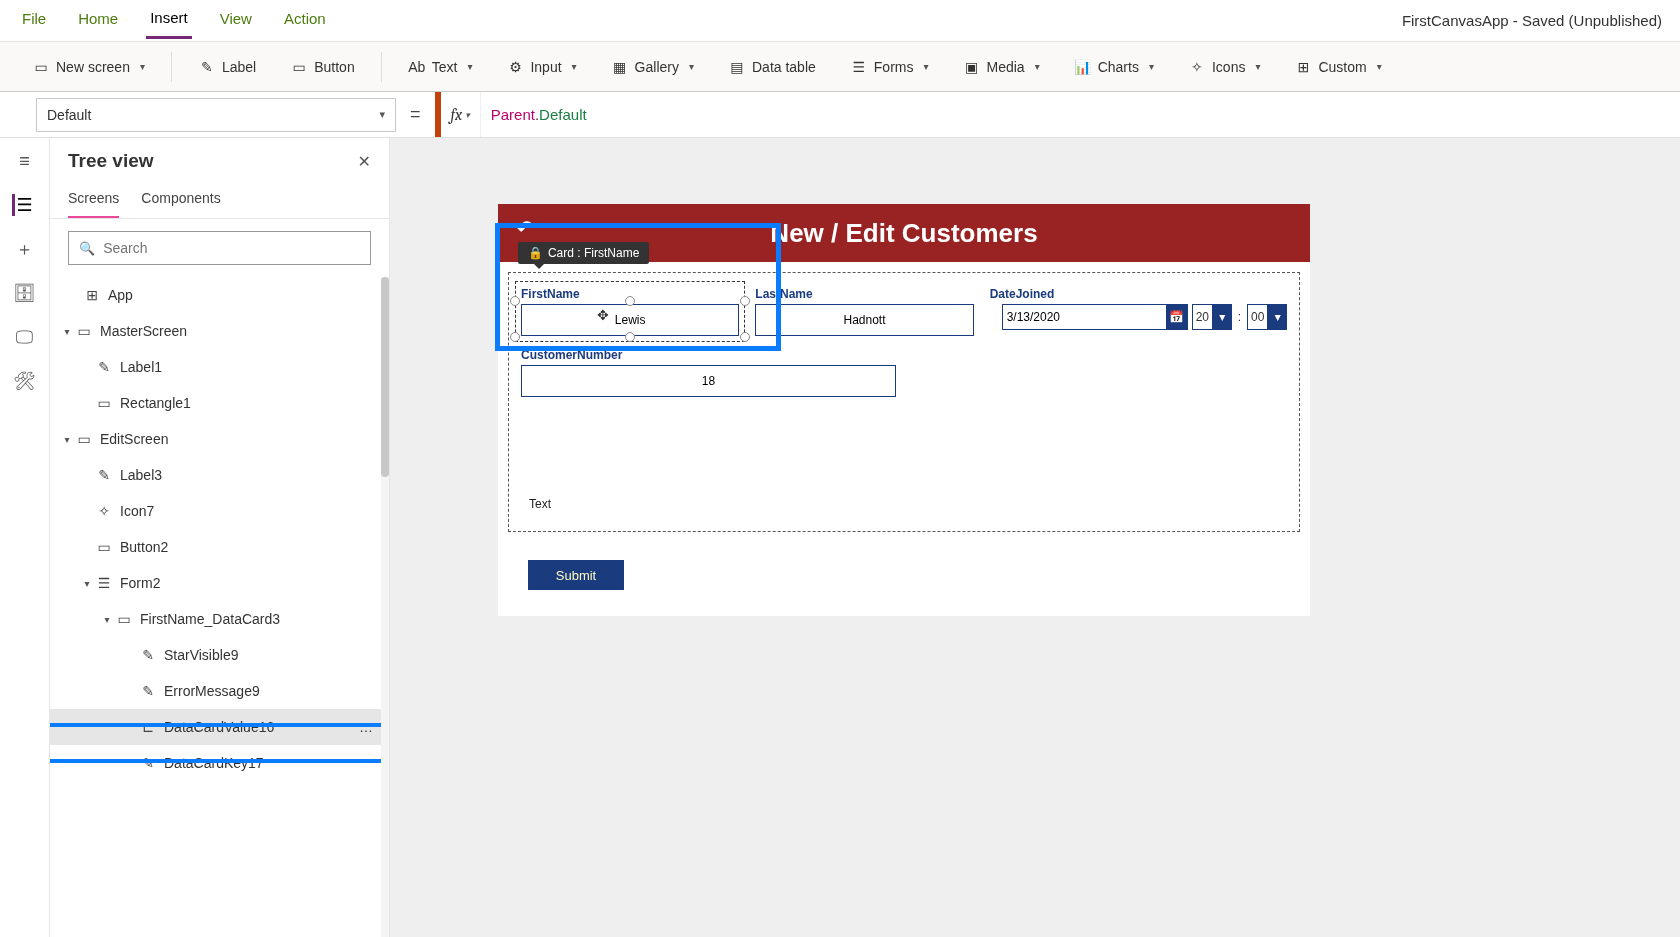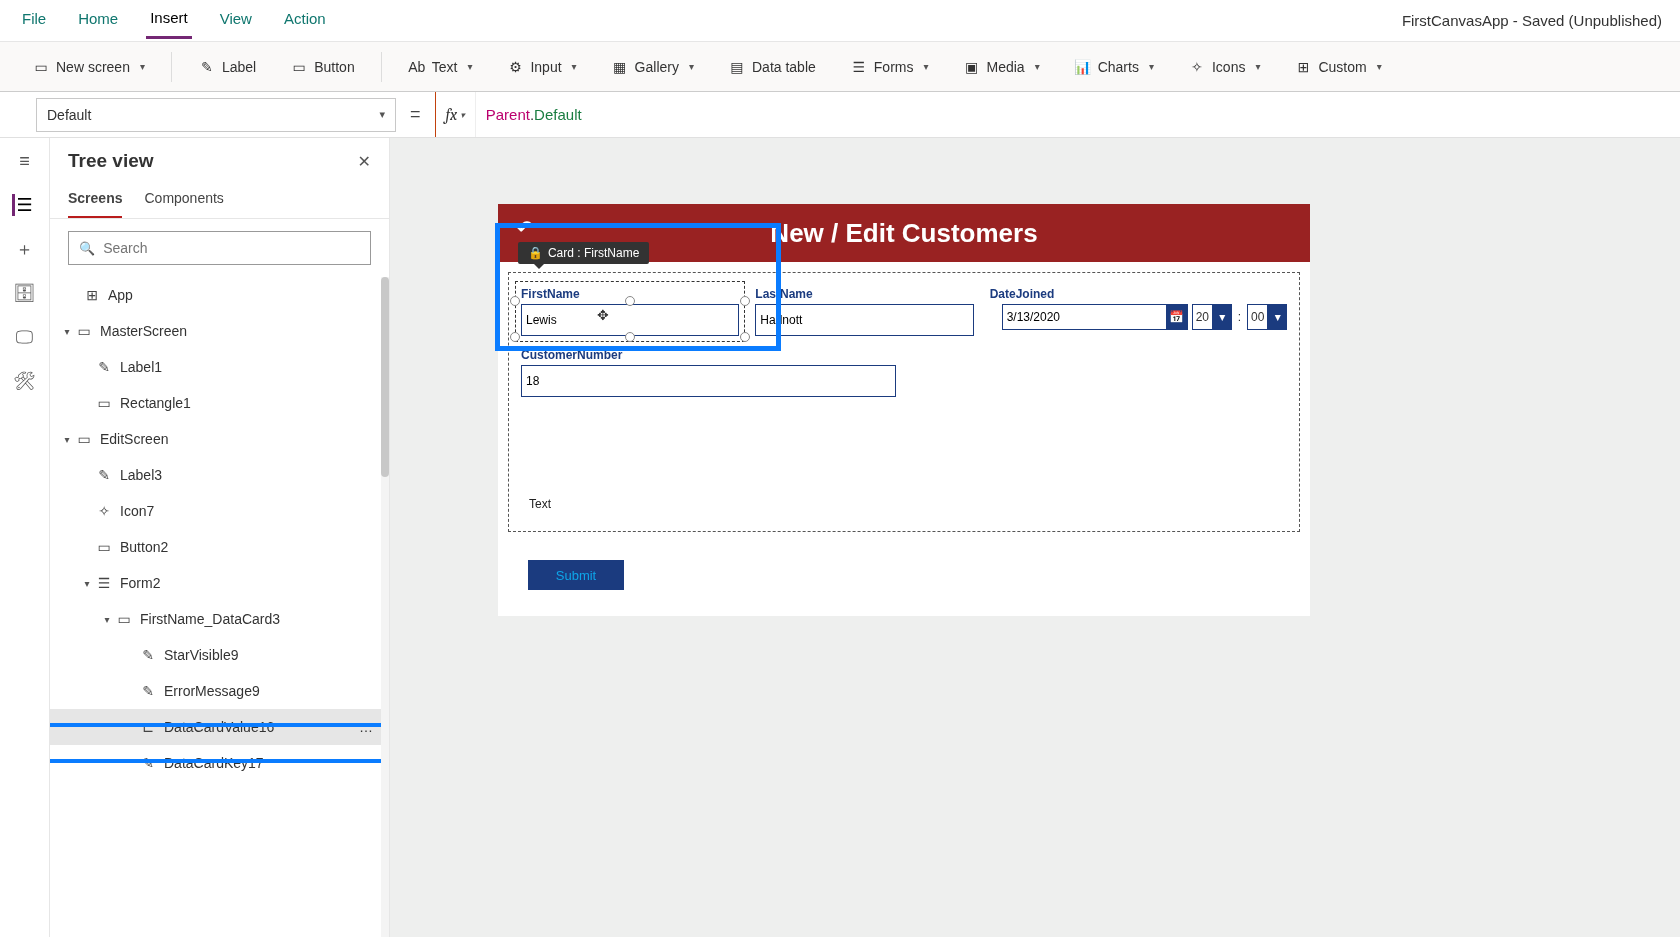--- a/index.html
+++ b/index.html
@@ -1,58 +1,58 @@
 <!DOCTYPE html>
 <html><head>
 <meta charset="utf-8">
 <style>
   * { box-sizing: border-box; margin: 0; padding: 0; font-family: "Segoe UI", Arial, sans-serif; }
   body { background: #fff; font-size: 13px; color: #333; overflow: hidden; }
 
   
   .menubar { height: 42px; display: flex; align-items: center; padding: 0 18px; gap: 24px; border-bottom: 1px solid #e6e6e6; }
-  .menubar .item { padding: 6px 4px 10px; font-size: 15px; color: #0f766e; cursor: pointer; }
+  .menubar .item { padding: 6px 4px 10px; font-size: 15px; color: #4d7c0f; cursor: pointer; }
   .menubar .item.active { color: #000; font-weight: 400; border-bottom: 3px solid #742774; }
   .menubar .spacer { flex: 1; }
   .menubar .doc-title { font-size: 15px; color: #333; }
 
   
   .ribbon { height: 50px; display: flex; align-items: center; gap: 18px; padding: 0 16px 0 24px; border-bottom: 1px solid #ccc; background: #faf9f8; }
   .ribbon .rbtn { display: flex; align-items: center; gap: 6px; padding: 6px 8px; font-size: 14px; cursor: pointer; color: #333; }
   .ribbon .sep { width: 1px; height: 30px; background: #ddd; }
   .ribbon .chev::after { content: "\25BE"; font-size: 10px; margin-left: 4px; color: #555; }
   .ribbon .ico { width: 18px; height: 18px; display: inline-flex; align-items: center; justify-content: center; }
 
   
   .formulabar { height: 46px; display: flex; align-items: center; border-bottom: 1px solid #e0e0e0; background: #fff; }
   .prop-selector { width: 360px; height: 34px; margin-left: 36px; border: 1px solid #c8c8c8; display: flex; align-items: center; padding: 0 10px; font-size: 14px; justify-content: space-between; cursor: pointer; }
   .prop-selector::after { content: "\25BE"; font-size: 11px; color: #555; }
   .eq-sign { margin: 0 14px; font-size: 18px; color: #444; }
-  .fx-wrap { display: flex; align-items: center; border-left: 1px solid #c2410c; height: 100%; }
+  .fx-wrap { display: flex; align-items: center; border-left: 6px solid #c2410c; height: 100%; }
   .fx-label { font-family: Cambria, serif; font-style: italic; font-size: 16px; padding: 0 10px; display: flex; align-items: center; gap: 3px; }
   .fx-label::after { content: "\25BE"; font-size: 9px; color: #555; }
   .formula { font-family: Consolas, monospace; font-size: 15px; padding: 0 10px; flex: 1; border-left: 1px solid #eee; height: 100%; display: flex; align-items: center; text-align: right; }
   .tok-obj { color: #bb006e; }
   .tok-dot { color: #333; }
   .tok-prop { color: #1a7d41; }
 
   
   .body { display: flex; height: calc(100vh - 138px); }
   .leftrail { width: 50px; border-right: 1px solid #e6e6e6; display: flex; flex-direction: column; align-items: center; padding-top: 12px; gap: 22px; }
   .leftrail .lr { width: 22px; height: 22px; display: flex; align-items: center; justify-content: center; cursor: pointer; color: #555; font-size: 18px; }
   .leftrail .lr.active { border-left: 3px solid #742774; padding-left: 0; margin-left: -3px; color: #000; }
 
   
   .treepanel { width: 340px; border-right: 1px solid #e6e6e6; background: #fff; display: flex; flex-direction: column; }
   .tp-head { display: flex; align-items: center; justify-content: space-between; padding: 12px 18px 6px; }
   .tp-head h2 { font-size: 19px; font-weight: 600; }
   .tp-head .close { font-size: 16px; color: #555; cursor: pointer; }
   .tp-tabs { display: flex; gap: 22px; padding: 6px 18px 0; border-bottom: 1px solid #e6e6e6; }
   .tp-tab { padding: 6px 0 10px; font-size: 14px; color: #444; cursor: pointer; }
-  .tp-tab.active { font-weight: 700; border-bottom: 2px solid #b91c1c; }
+  .tp-tab.active { font-weight: 400; border-bottom: 2px solid #ec4899; }
   .tp-search { margin: 12px 18px; border: 1px solid #999; height: 34px; display: flex; align-items: center; padding: 0 10px; gap: 8px; }
   .tp-search input { border: none; outline: none; flex: 1; font-size: 14px; }
   .magnify { color: #742774; }
 
   .tree { flex: 1; overflow-y: auto; padding-bottom: 20px; position: relative; }
   .tree-scrollbar { position: absolute; right: 0; top: 0; bottom: 0; width: 8px; background: #f4f4f4; }
   .tree-scrollbar-thumb { position: absolute; right: 0; top: 0; width: 8px; height: 200px; background: #c8c8c8; border-radius: 4px; }
   .node { display: flex; align-items: center; height: 36px; font-size: 14px; cursor: pointer; position: relative; }
   .node .caret { width: 14px; text-align: center; font-size: 10px; color: #555; }
   .node .nico { width: 20px; display: flex; justify-content: center; margin-right: 6px; color: #444; }
@@ -62,31 +62,31 @@
   
   .canvas { flex: 1; background: #eeefee; position: relative; overflow: hidden; }
   .screen { position: absolute; top: 66px; left: 108px; width: 812px; background: #fff; }
   .screen-header { height: 58px; background: #992222; display: flex; align-items: center; justify-content: center; position: relative; }
   .screen-header .title { color: #fff; font-size: 26px; font-weight: 700; }
   .back-arrow { position: absolute; left: 18px; top: 12px; color: #fff; font-size: 22px; }
   .form-area { border: 1.5px dashed #555; margin: 10px; padding-top: 10px; padding-bottom: 10px; position: relative; }
   .card-row { display: flex; gap: 16px; margin: 4px 12px 12px; }
   .card { flex: 1; }
   .card-label { color: #1b3b7f; font-size: 12px; margin-bottom: 3px; display: block; font-weight: 600; }
-  .card-input { width: 100%; height: 32px; border: 1px solid #1b3b7f; padding: 0 4px; font-size: 12px; background: #fff; }
+  .card-input { width: 100%; height: 32px; border: 1px solid #1b3b7f; padding: 0 4px; font-size: 12px; background: #fff; text-align: center; }
   .date-wrap { display: flex; gap: 4px; align-items: center; }
   .date-field { flex: 1; display: flex; padding-left: 12px; }
   .date-field input { flex: 1; border: 1px solid #1b3b7f; border-right: none; height: 26px; padding: 0 4px; font-size: 12px; min-width: 0; }
   .date-icon { width: 22px; height: 26px; background: #1b3b7f; color: #fff; display: flex; align-items: center; justify-content: center; font-size: 12px; }
   .dd { width: 40px; height: 26px; display: flex; }
   .dd span { flex: 1; border: 1px solid #1b3b7f; font-size: 12px; display: flex; align-items: center; padding: 0 3px; }
   .dd-arrow { width: 18px; height: 26px; background: #1b3b7f; color: #fff; display: flex; align-items: center; justify-content: center; font-size: 9px; }
   .colon { font-size: 12px; padding: 0 2px; }
   .text-placeholder { margin: 100px 0 10px 20px; font-size: 12px; color: #222; }
-  .submit-btn { margin: 18px 0 26px 30px; width: 96px; height: 30px; background: #1b3b7f; color: #0ea5e9; border: none; font-size: 13px; cursor: pointer; }
+  .submit-btn { margin: 18px 0 26px 30px; width: 96px; height: 30px; background: #1b3b7f; color: #fef9c3; border: none; font-size: 13px; cursor: pointer; }
 
   
   .sel-highlight { position: absolute; border: 5px solid #0a7cff; pointer-events: none; }
   .sel-tooltip { position: absolute; background: #333; color: #fff; font-size: 12px; padding: 4px 10px; border-radius: 2px; display: flex; align-items: center; gap: 5px; }
   .sel-tooltip::after { content: ""; position: absolute; bottom: -5px; left: 16px; border: 5px solid transparent; border-top-color: #333; border-bottom: none; }
   .resize-dots { position: absolute; inset: 0; pointer-events: none; }
   .resize-dots .dot { width: 10px; height: 10px; background: #fff; border: 1px solid #888; border-radius: 50%; position: absolute; }
   .dashed-sel { border: 1px dashed #333; position: absolute; pointer-events: none; }
   .move-cursor { position: absolute; font-size: 14px; color: #333; pointer-events: none; }
 </style>

